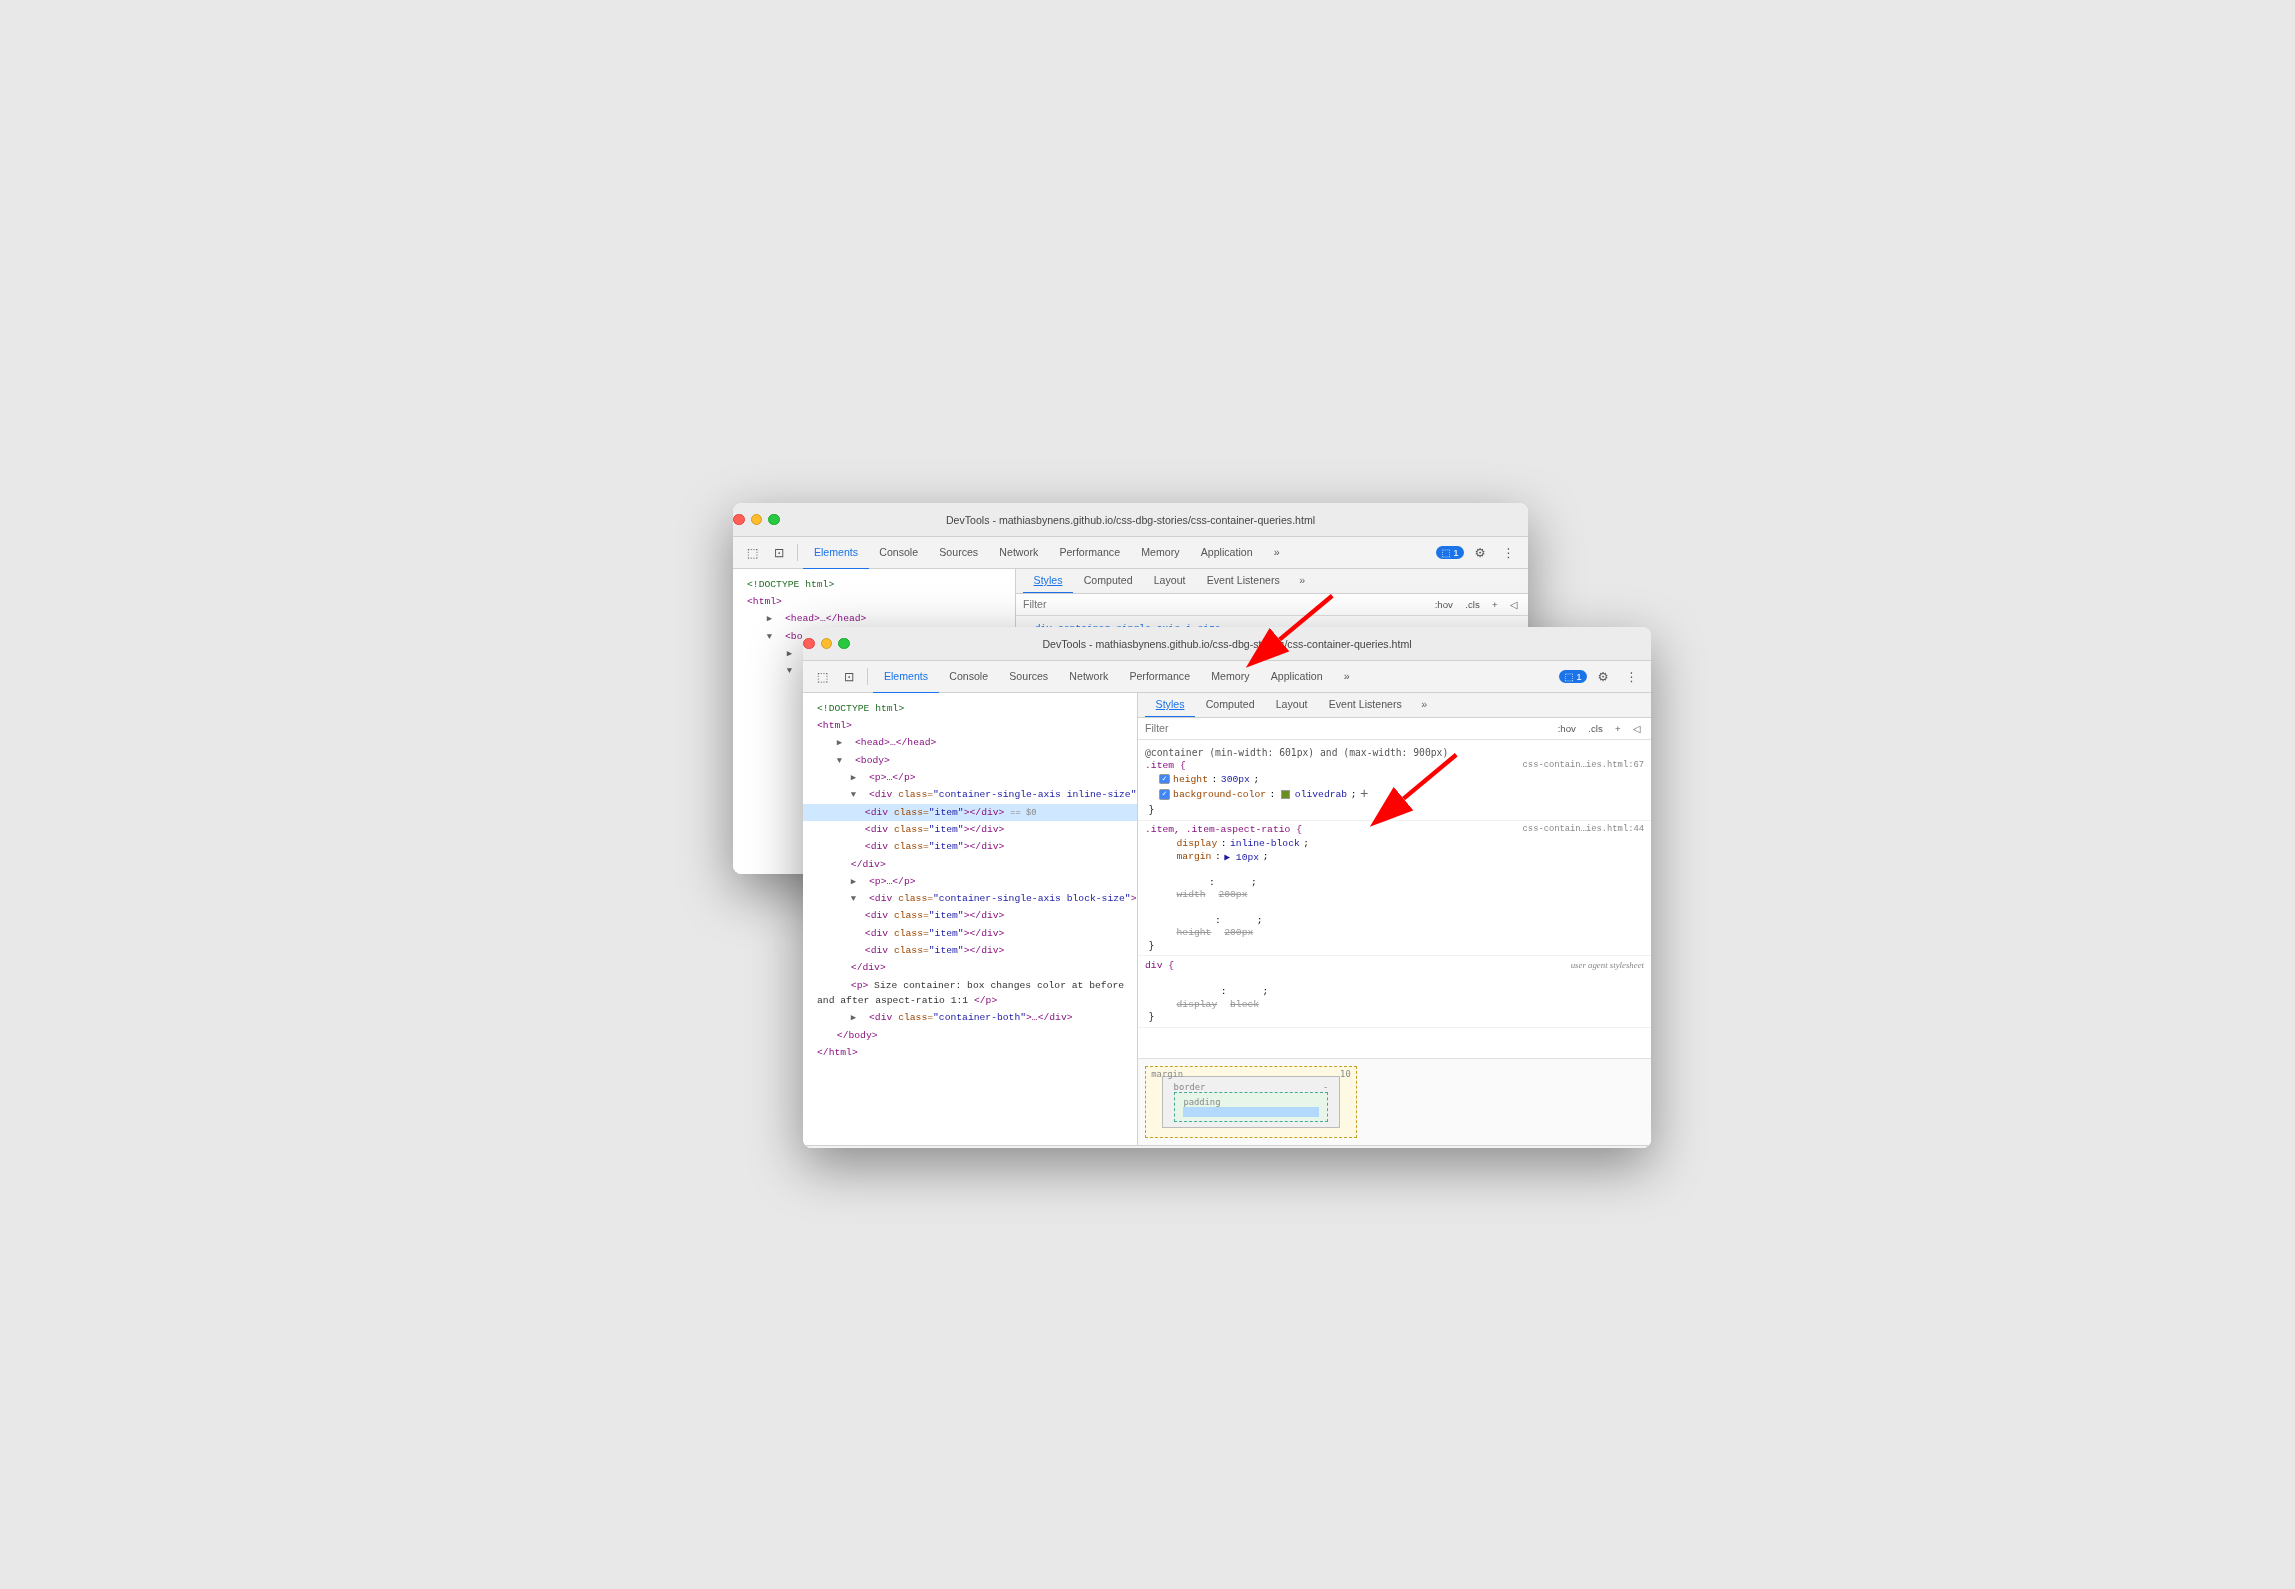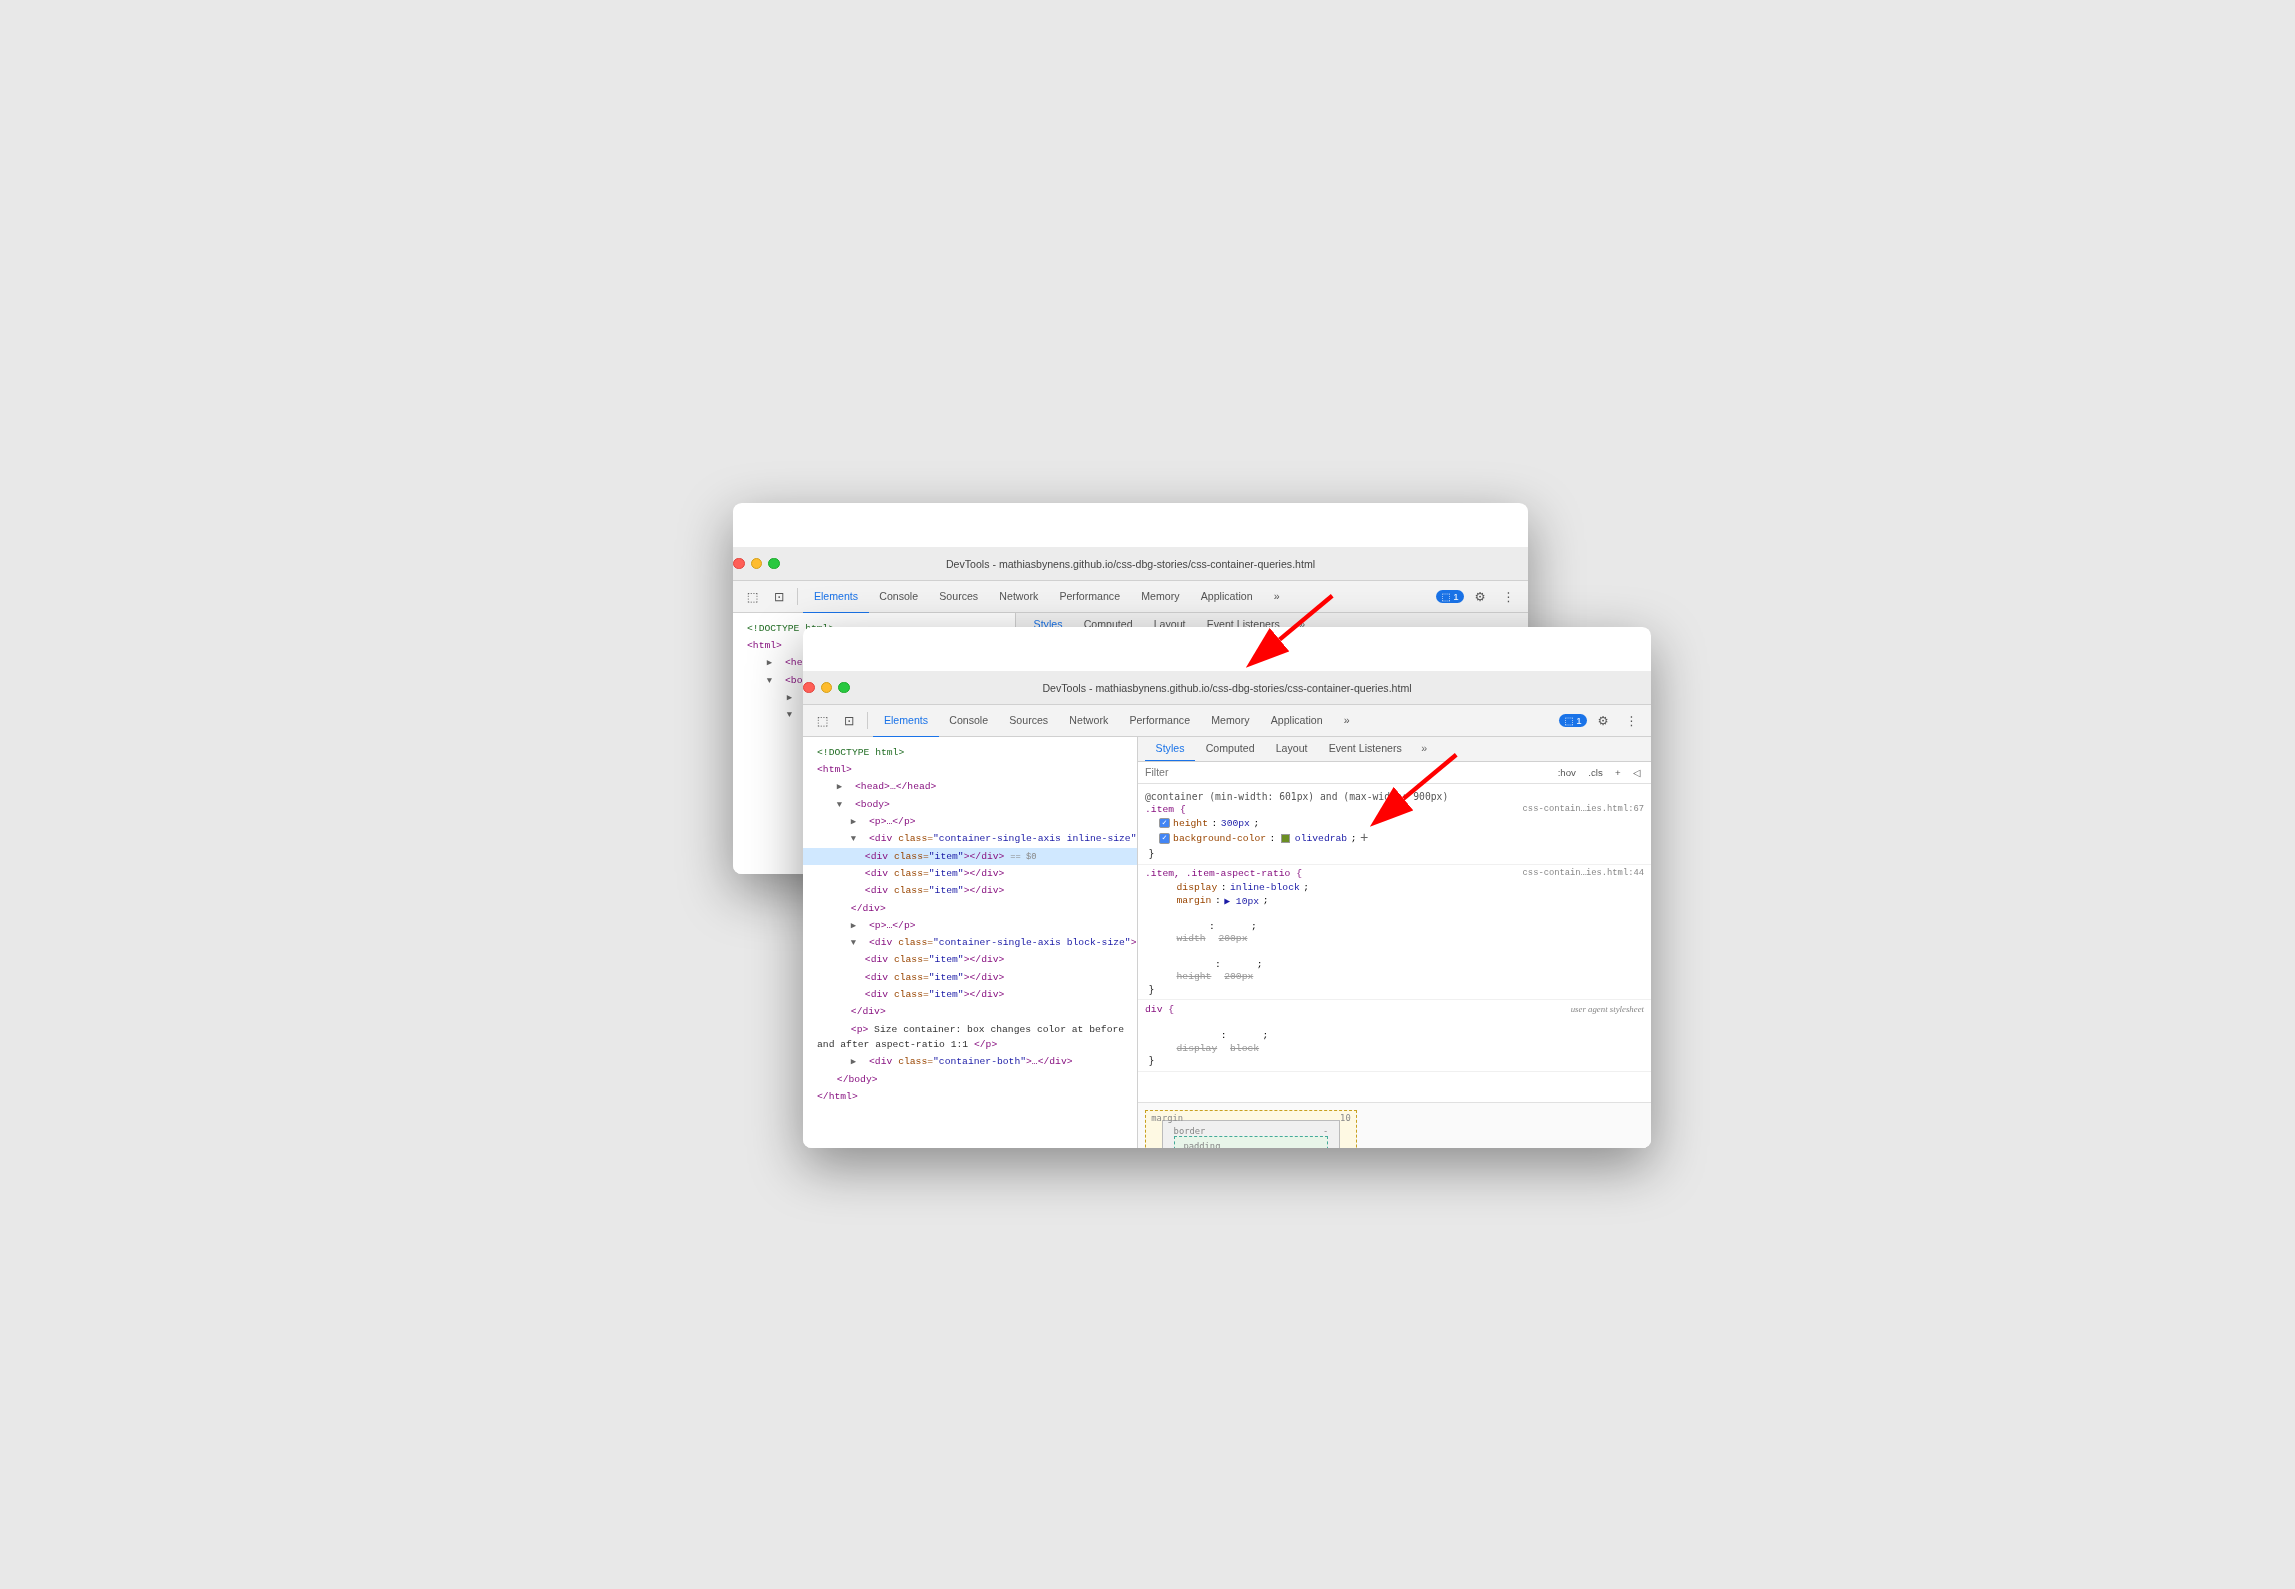--- a/index.html
+++ b/index.html
@@ -38,21 +38,20 @@
 
     
     .title-bar {
       background: #ececec;
       border-bottom: 0.9px solid #d0d0d0;
       height: 34px;
       display: flex;
       align-items: center;
       padding: 0 0;
       position: relative;
-      margin-top: 44px;
     }
 
     .traffic-lights {
       display: flex;
       gap: 6.2px;
       margin-right: 10.6px;
     }
 
     .traffic-light {
       width: 11.5px;
@@ -205,20 +204,21 @@
       padding: 5.3px 10.6px;
       font-size: 10.6px;
       color: #555;
       cursor: pointer;
       border-bottom: 1.8px solid transparent;
     }
 
     .styles-tab.active {
       color: #1a73e8;
       border-bottom: 1.8px solid #1a73e8;
+      text-decoration: underline;
     }
 
     .styles-tab-more {
       padding: 5.3px 7px;
       font-size: 10.6px;
       color: #666;
       cursor: pointer;
       margin-left: 1.8px;
     }
 

